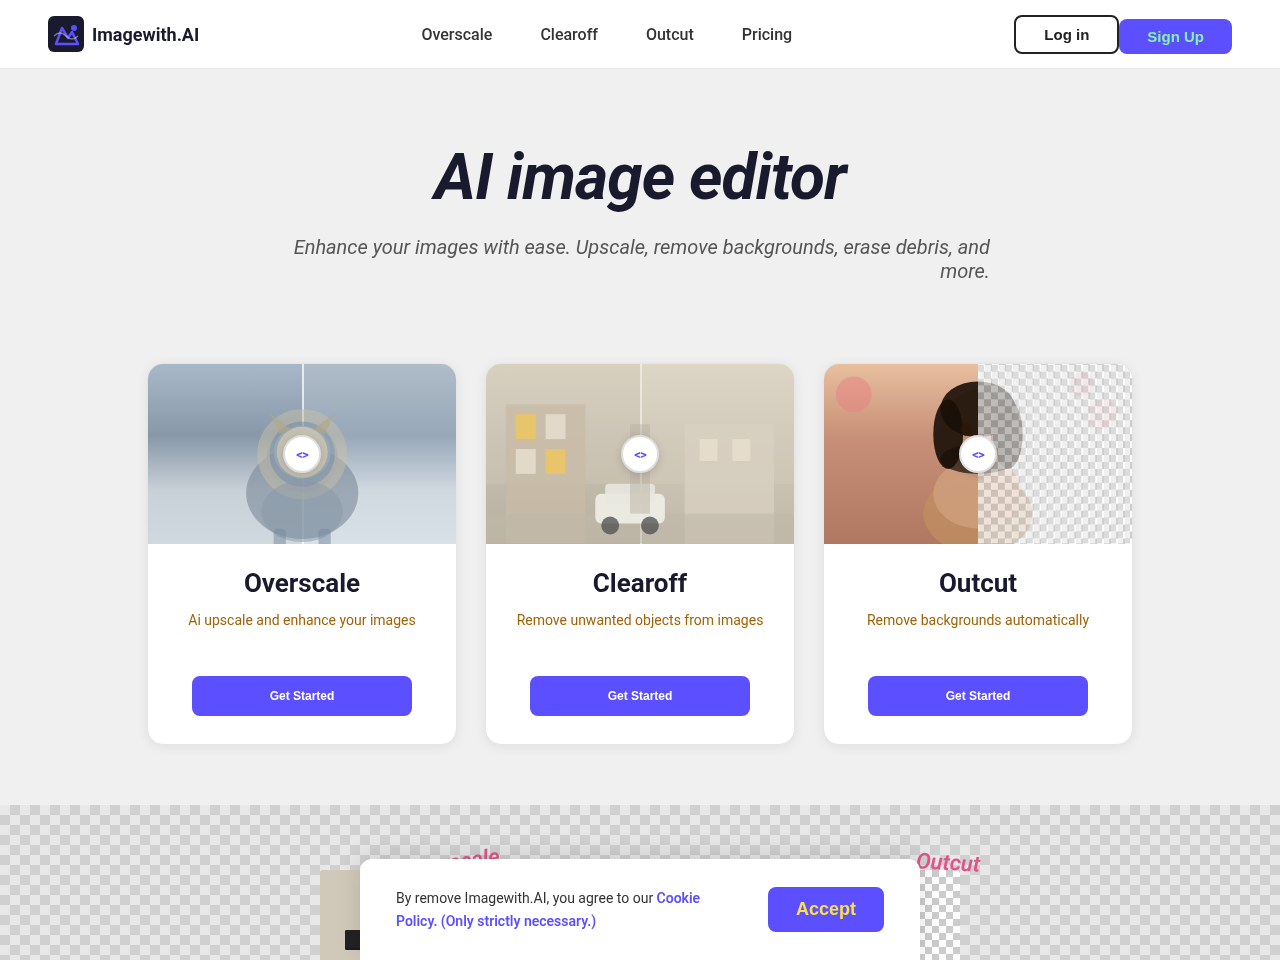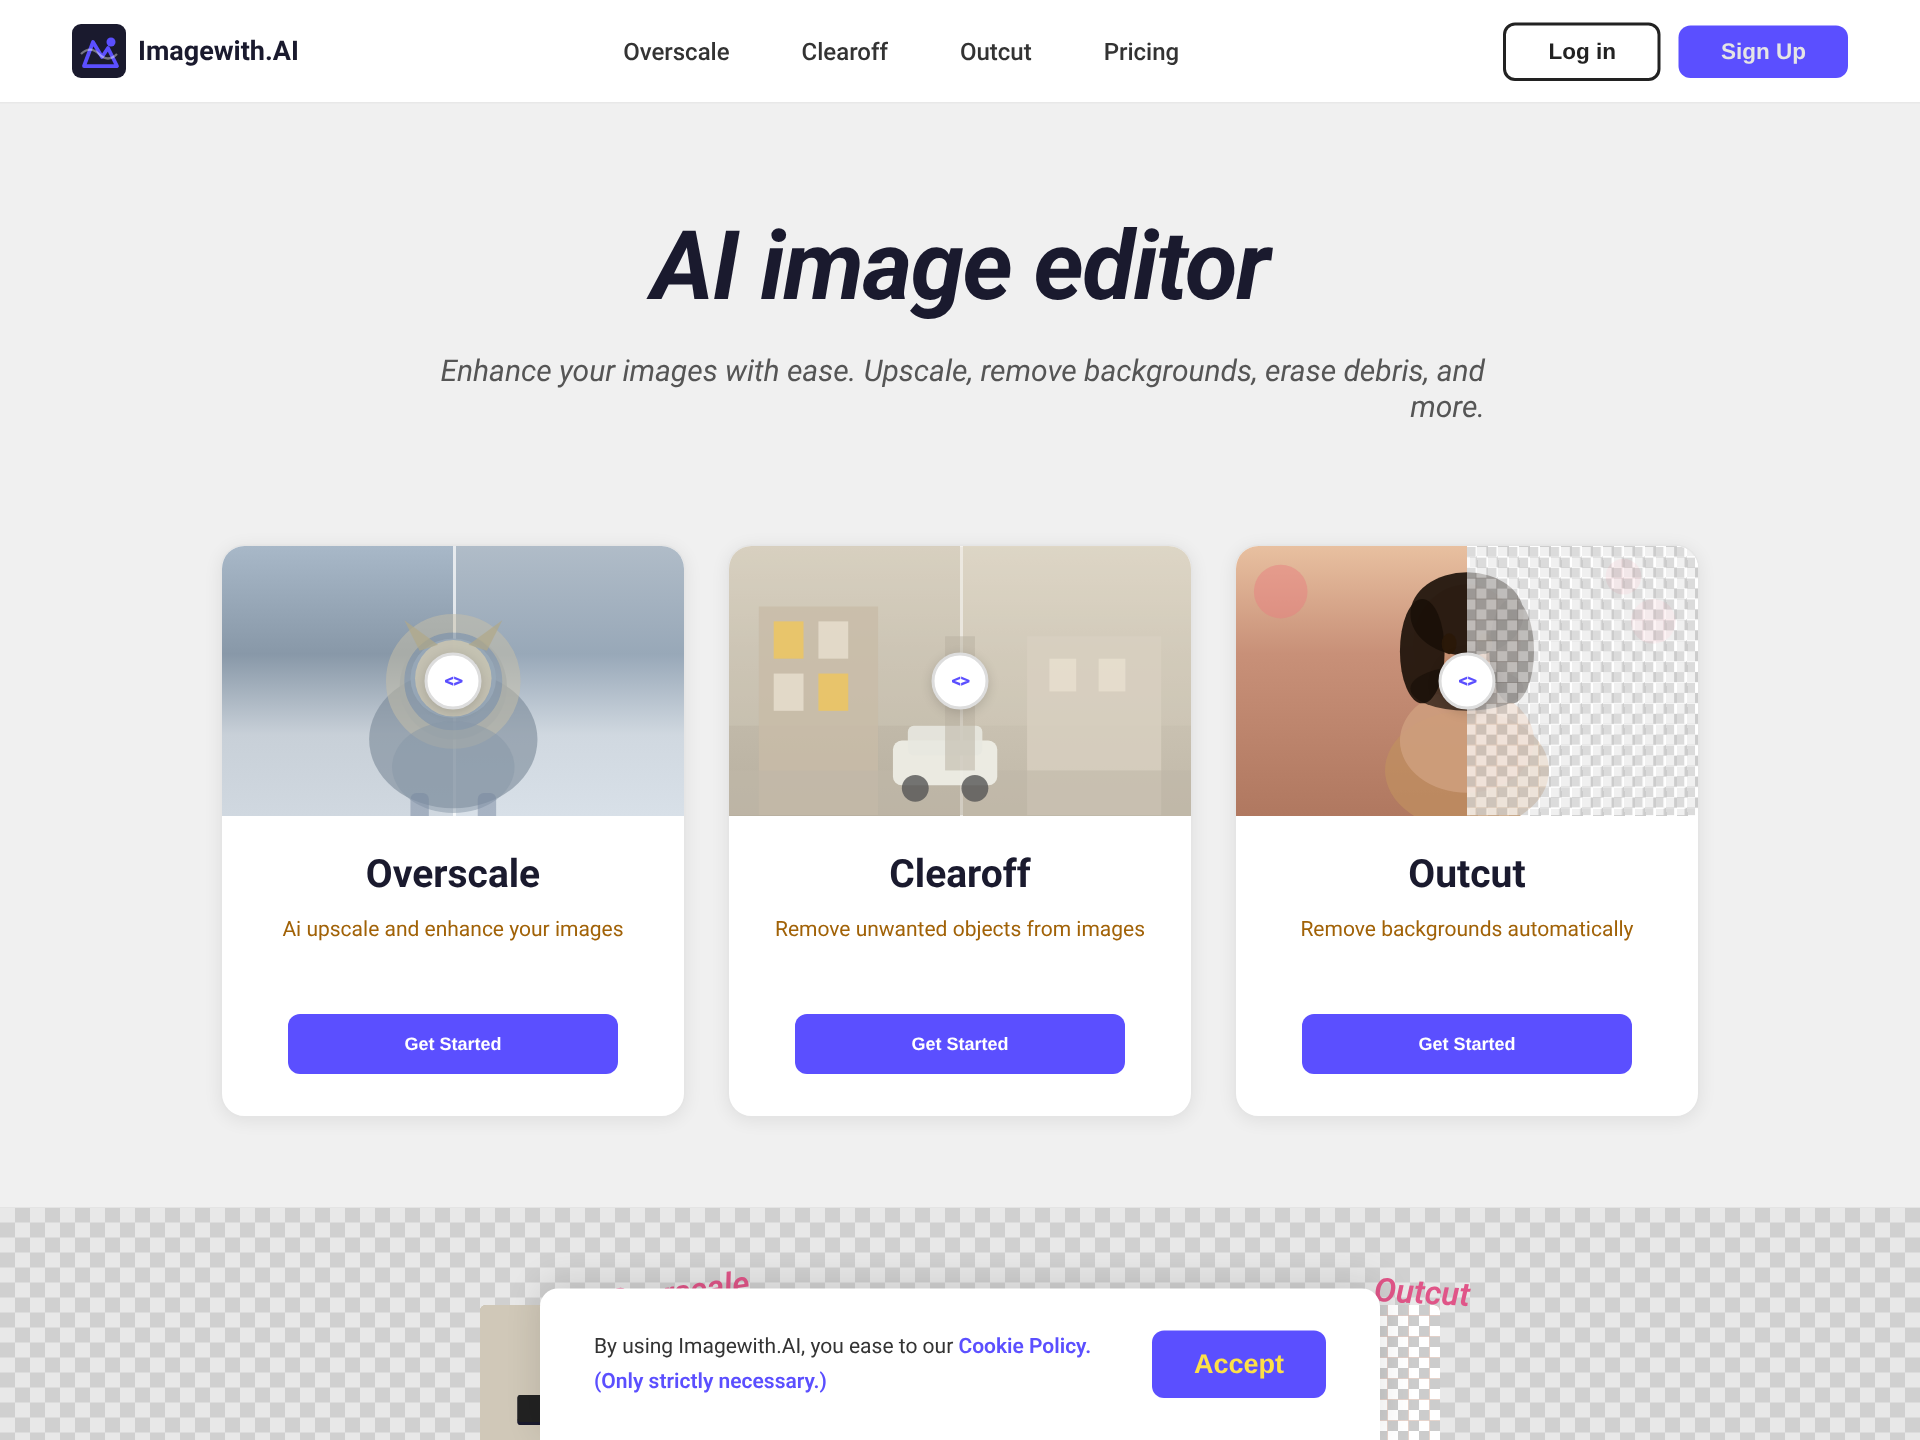--- a/index.html
+++ b/index.html
@@ -46,42 +46,42 @@
     }
     .nav-link {
       font-size: 16px;
       color: #333;
       text-decoration: none;
       cursor: pointer;
       font-weight: 500;
     }
     .nav-actions {
       display: flex;
-      align-items: center;
-      gap: 12px;
+      align-items: flex-end;
+      gap: 0;
     }
     .btn-login {
       padding: 9px 28px;
       border: 2px solid #222;
       border-radius: 8px;
       background: #fff;
       font-size: 15px;
       font-weight: 600;
       cursor: pointer;
       color: #222;
     }
     .btn-signup {
       padding: 9px 28px;
       border: none;
       border-radius: 8px;
       background: #5b4fff;
       font-size: 15px;
       font-weight: 600;
       cursor: pointer;
-      color: #e5e5e5;
+      color: #86efac;
     }
 
     
     .hero {
       text-align: center;
       padding: 72px 48px 40px;
       background: #f0f0f0;
       font-style: italic;
     }
     .hero h1 {
@@ -601,16 +601,16 @@
           <rect x="95" y="82" width="5" height="23" rx="2" fill="#1a1a2e"></rect>
           <rect x="40" y="82" width="55" height="20" rx="2" fill="#222"></rect>
         </svg>
       </div>
     </div>
   </div>
 </section>
 
 <div class="cookie-banner">
   <p class="cookie-text">
-    <span>By using Imagewith.AI, you ease to our </span><a class="cookie-link">Cookie Policy. (Only strictly necessary.)</a>
+    <span>By remove Imagewith.AI, you agree to our </span><a class="cookie-link">Cookie Policy. (Only strictly necessary.)</a>
   </p>
   <button class="btn-accept">Accept</button>
 </div>
 
 </body></html>

